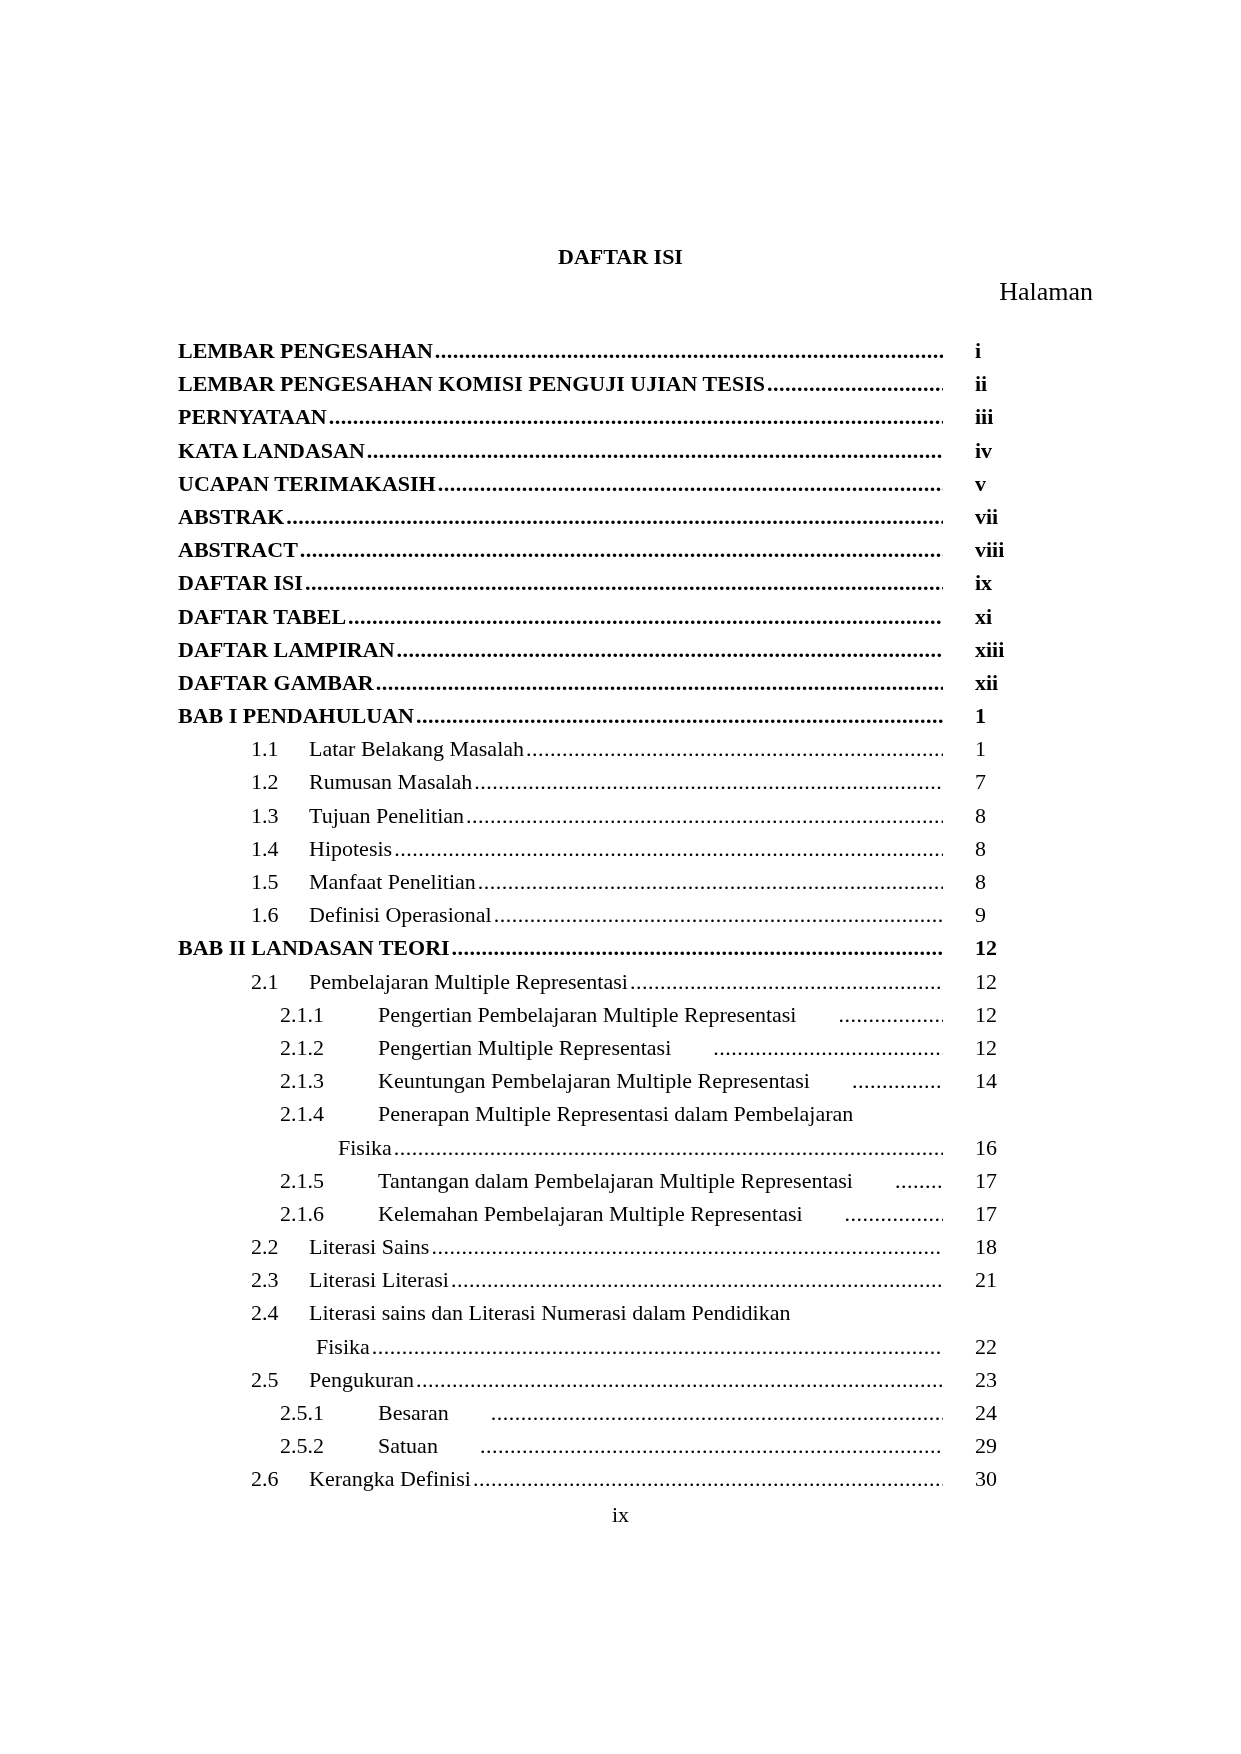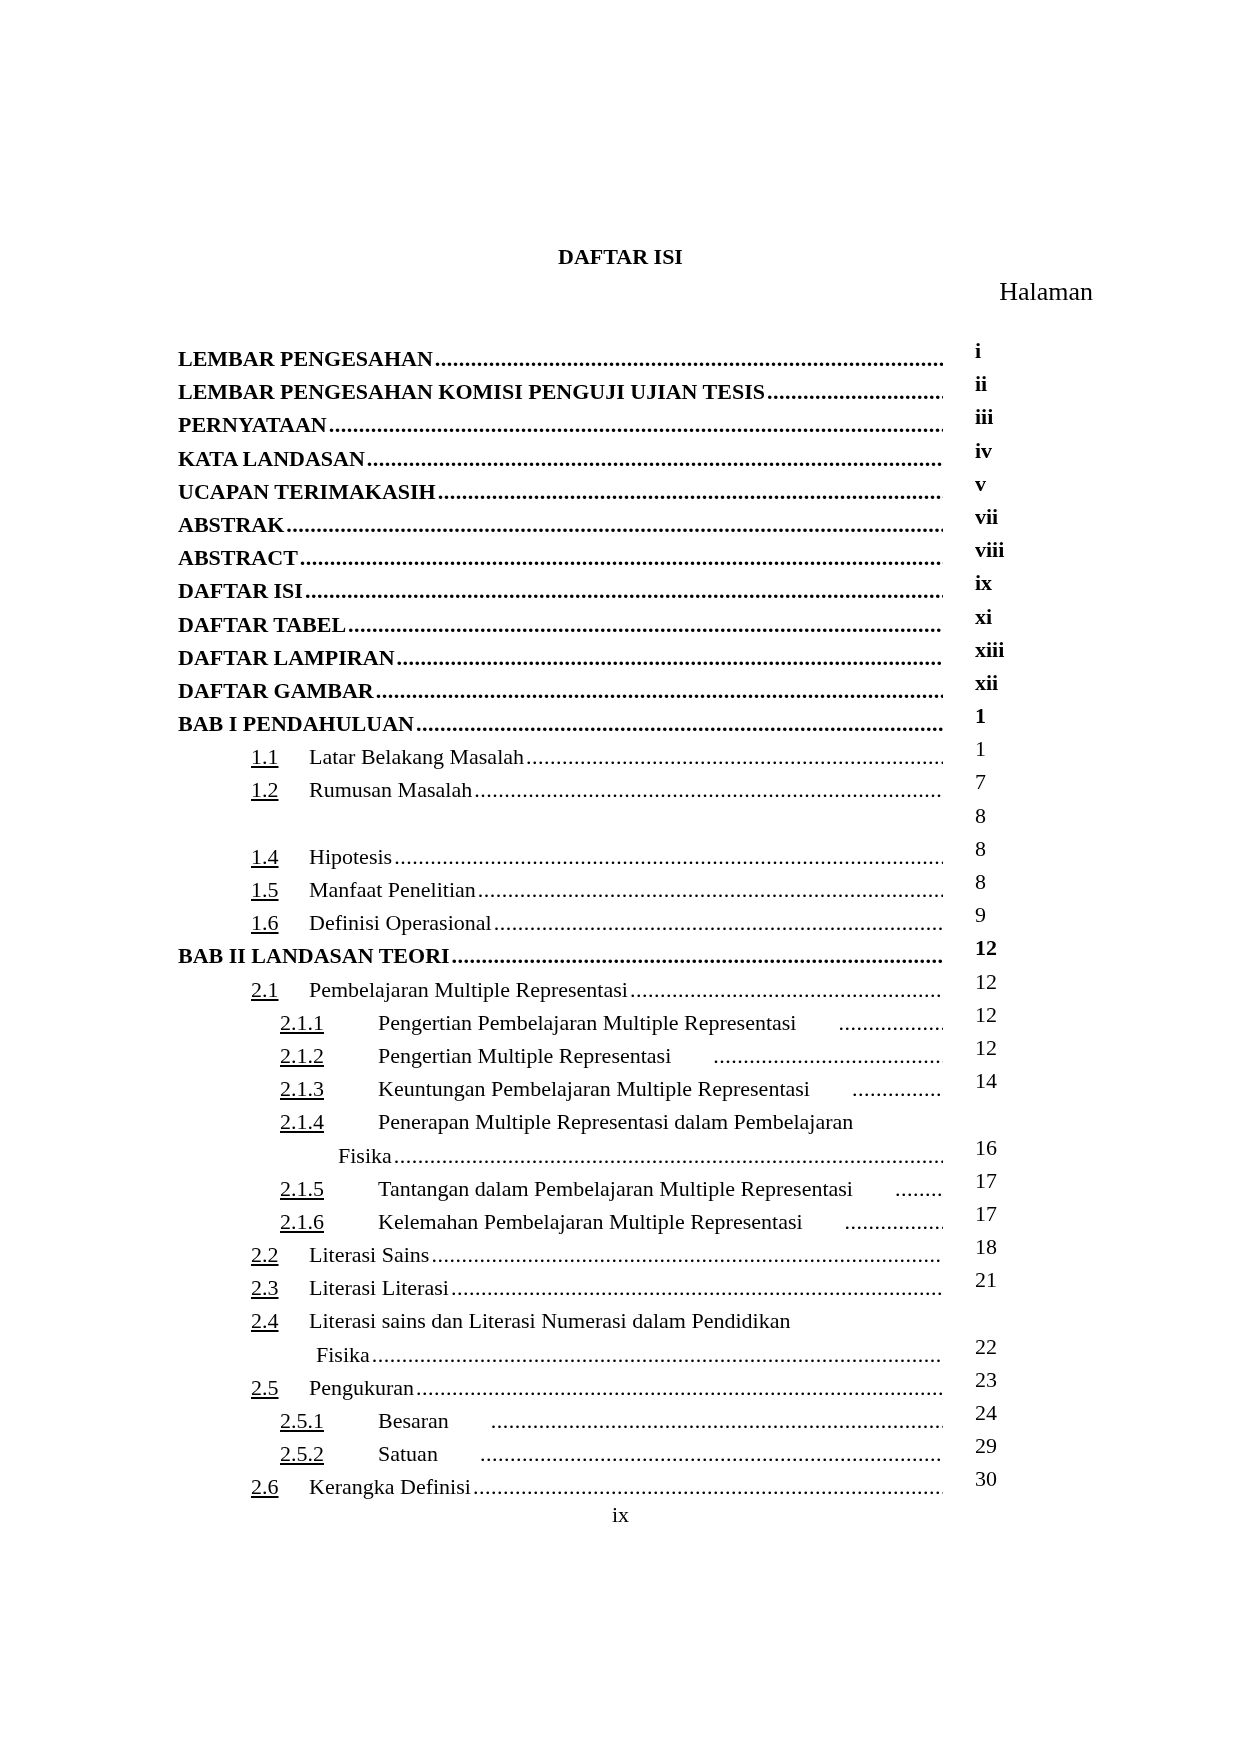--- a/index.html
+++ b/index.html
@@ -3,22 +3,22 @@
 <meta charset="utf-8">
 <style>
   html, body { margin: 0; padding: 0; background: #ffffff; }
   body { width: 1241px; height: 1754px; position: relative; overflow: hidden;
          font-family: "Liberation Serif", serif; color: #000; }
   .title { position: absolute; top: 244px; left: 0; width: 1241px; text-align: center;
            font-weight: bold; font-size: 22px; }
   .halaman { position: absolute; top: 277px; right: 148px; font-size: 26px; }
   .toc { position: absolute; top: 334px; left: 178px; width: 830px; }
   .row { position: relative; height: 33.2px; line-height: 33.2px; font-size: 22px; white-space: nowrap; }
-  .row .text-wrap { position: absolute; top: 0; height: 33.2px; display: flex; right: 65px; overflow: hidden; margin-top: 8px; }
-  .row .num { display: inline-block; text-decoration: underline; }
+  .row .text-wrap { position: absolute; top: 0; height: 33.2px; display: flex; right: 65px; overflow: hidden; }
+  .row .num { display: inline-block; }
   .row .label { background: #fff; padding-right: 2px; }
   .row .leader { flex: 1; overflow: hidden; }
   .row .leader::after { content: "........................................................................................................................................................................................................................................................................................"; letter-spacing: 0.5px; }
   .row .page { position: absolute; left: 797px; top: 0; }
   .row.bold { font-weight: bold; }
   .lvl0 .text-wrap { left: 0; }
   .lvl1 .text-wrap { left: 73px; }
   .lvl1 .num { width: 58px; }
   .lvl2 .text-wrap { left: 102px; gap: 40px; }
   .lvl2 .num { width: 58px; }
@@ -128,20 +128,25 @@
     </div>
     <div class="row lvl1">
       <div class="text-wrap">
         <span class="num">1.2</span>
         <span class="label">Rumusan Masalah </span>
         <span class="leader"></span>
       </div>
       <span class="page">7</span>
     </div>
     <div class="row lvl1">
+      <div class="text-wrap">
+        <span class="num">1.3</span>
+        <span class="label">Tujuan Penelitian</span>
+        <span class="leader"></span>
+      </div>
       <span class="page">8</span>
     </div>
     <div class="row lvl1">
       <div class="text-wrap">
         <span class="num">1.4</span>
         <span class="label">Hipotesis </span>
         <span class="leader"></span>
       </div>
       <span class="page">8</span>
     </div>

